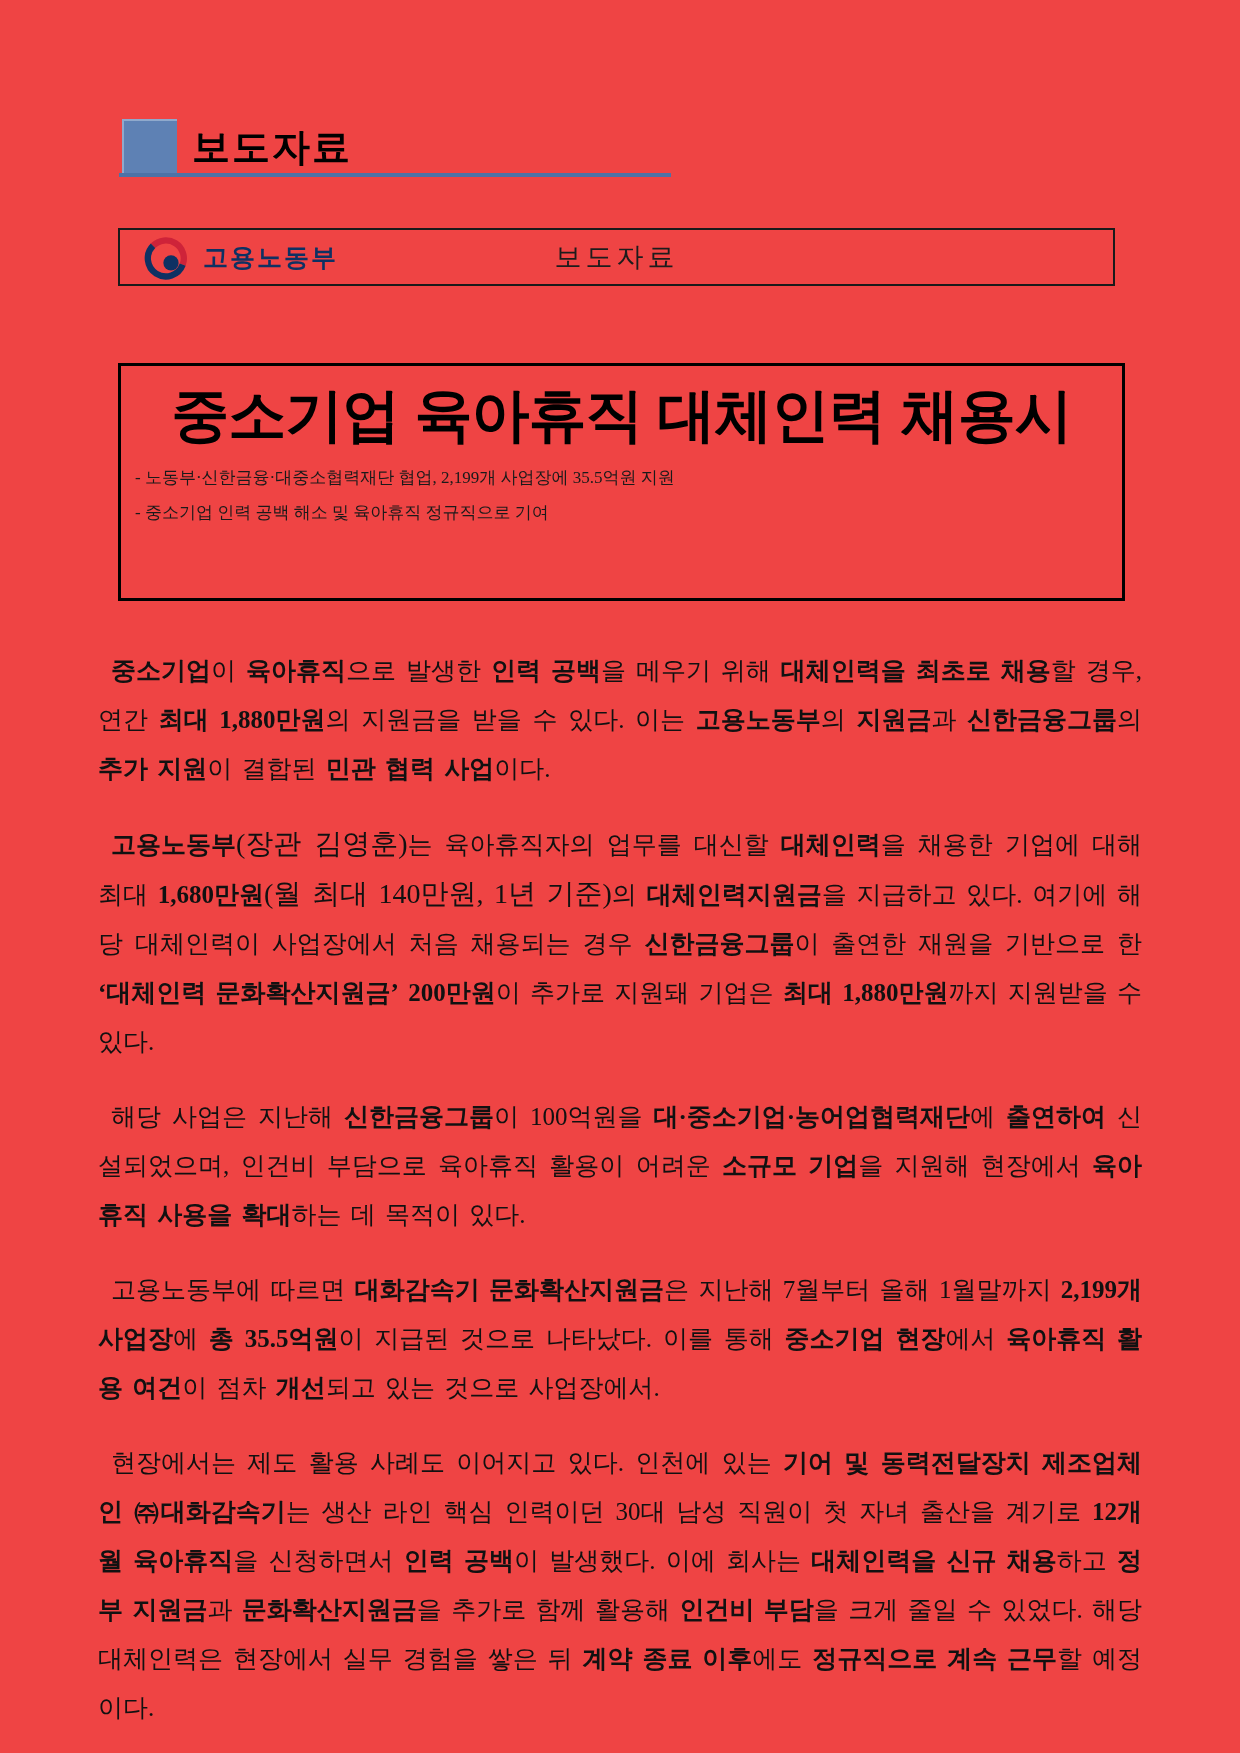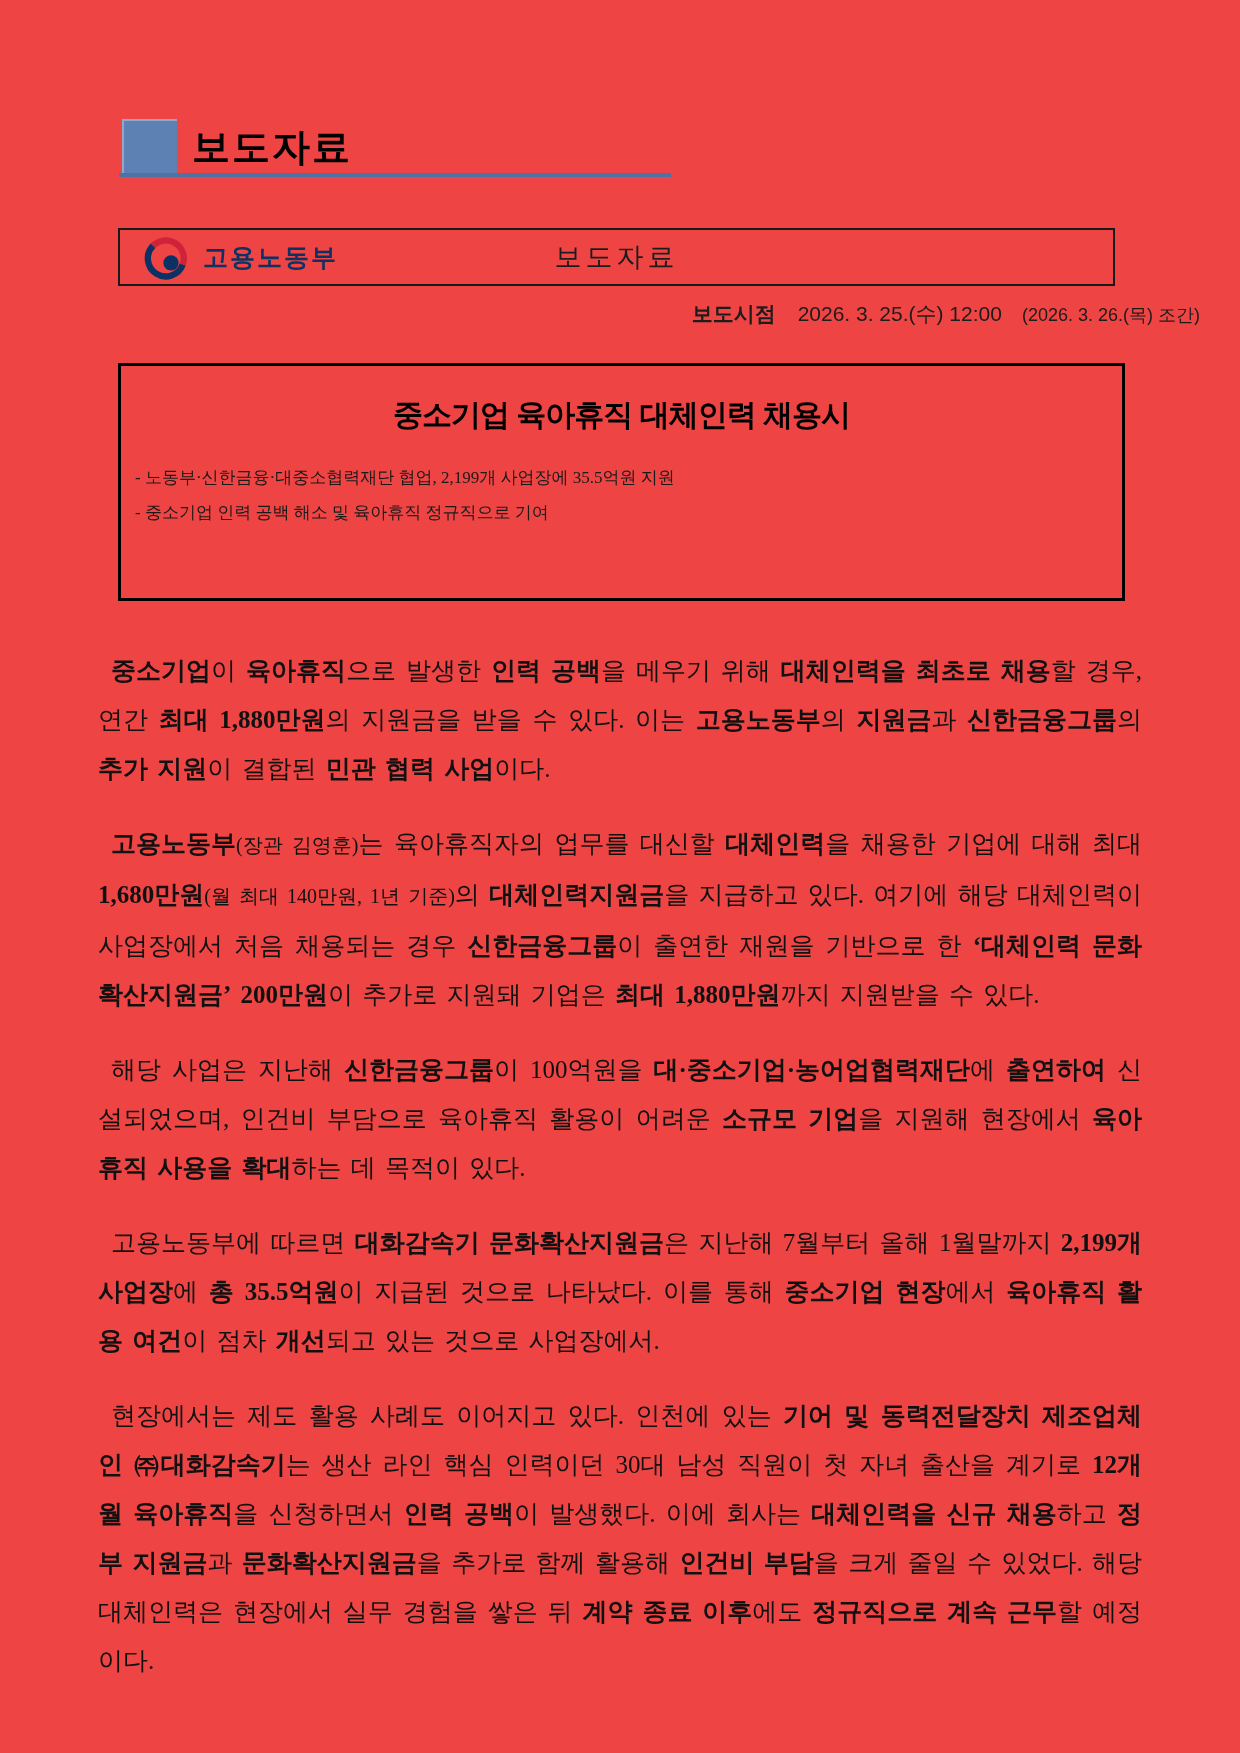--- a/index.html
+++ b/index.html
@@ -55,35 +55,35 @@
   .release-datetime{margin-right:20px;}
   .release-note{font-size:18px;}
   
   .headline-box{
     position:absolute;left:118px;top:363px;width:1007px;height:238px;
     border:3px solid #000;box-sizing:border-box;
   }
   .headline{
     margin-top:16px;text-align:center;
     font-family:"Liberation Sans","DejaVu Sans",sans-serif;
-    font-size:30px;font-weight:800;line-height:66px;letter-spacing:-1px;color:#000;
+    font-size:58px;font-weight:800;line-height:66px;letter-spacing:-1px;color:#000;
   }
   .subpoints{
     margin:12px 0 0 14px;padding:0;list-style:none;
     font-size:17px;line-height:35px;color:#1a1a1a;
   }
   
   .press-body{
     position:absolute;left:98px;top:646px;width:1044px;
     font-size:25px;line-height:49px;
     text-align:justify;word-spacing:3px;
   }
   .press-body p{margin:0 0 26px 0;text-indent:13px;}
   .press-body .bold{font-weight:700;}
-  .press-body .small{font-size:20px;}
+  .press-body .small{font-size:28px;}
 </style>
 </head>
 <body>
 
 <div class="page">
 
   <div class="mast-square"></div>
   <div class="mast-title">보도자료</div>
   <div class="mast-rule"></div>
 
@@ -92,23 +92,20 @@
       <svg class="emblem" viewBox="0 0 100 100">
         <path d="M20 24 A40 40 0 0 1 86 66" stroke="#CE2339" stroke-width="14" fill="none"></path>
         <path d="M20 24 A40 40 0 1 0 86 66" stroke="#0E3163" stroke-width="14" fill="none"></path>
         <circle cx="60" cy="62" r="17" fill="#0E3163"></circle>
       </svg>
       <span class="ministry-name">고용노동부</span>
     </div>
     <div class="bar-doctype">보도자료</div>
   </div>
 
-  <div class="release-row">
-    <span class="release-label">보도시점</span><span class="release-datetime">2026. 3. 25.(수) 12:00</span><span class="release-note">(2026. 3. 26.(목) 조간)</span>
-  </div>
 
   <div class="headline-box">
     <div class="headline">
       <div>중소기업 육아휴직 대체인력 채용시</div>
     </div>
     <ul class="subpoints">
       <li>- 노동부·신한금융·대중소협력재단 협업, 2,199개 사업장에 35.5억원 지원</li>
       <li>- 중소기업 인력 공백 해소 및 육아휴직 정규직으로 기여</li>
     </ul>
   </div>

